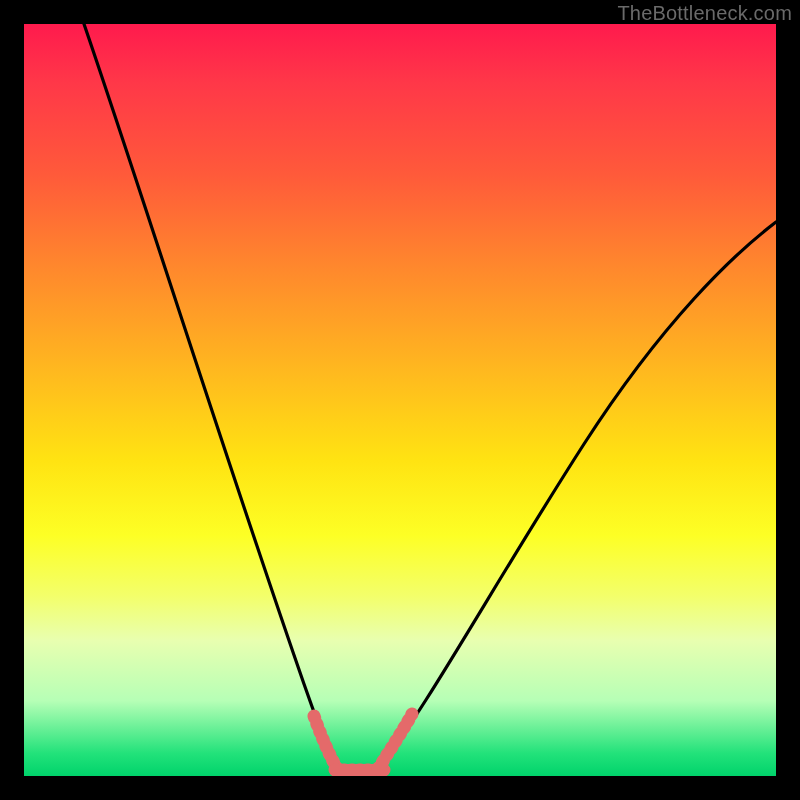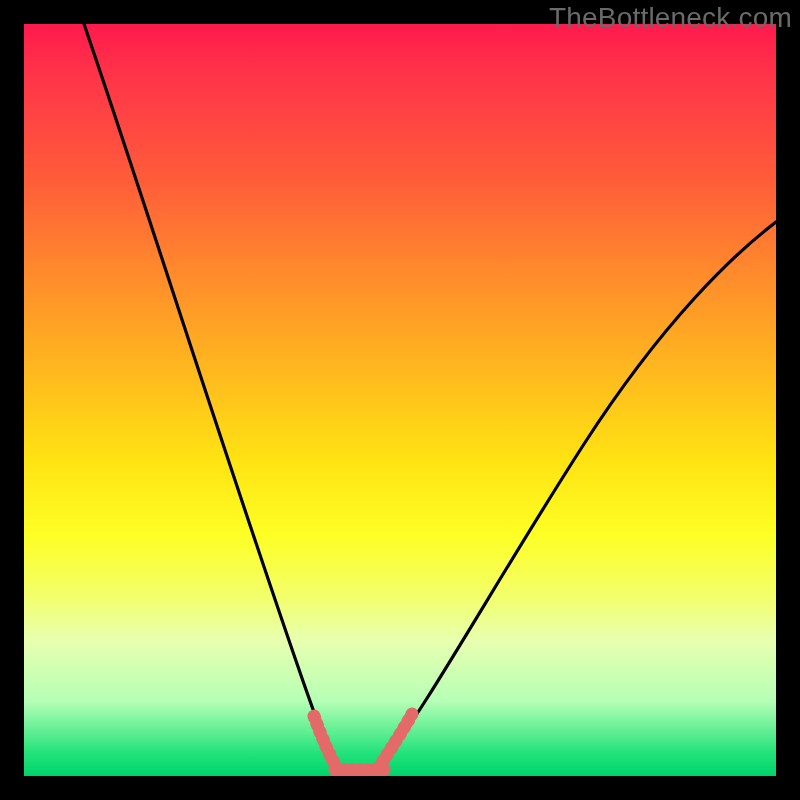--- a/index.html
+++ b/index.html
@@ -42,21 +42,21 @@
       #b6ffb6 90%,
       #22e27a 97%,
       #00d36b 100%
     );
   }
   .watermark {
     position: absolute;
     top: 2px;
     right: 8px;
     color: #6a6a6a;
-    font-size: 28px;
+    font-size: 20px;
     font-weight: 500;
     letter-spacing: 0.2px;
     z-index: 10;
   }
   svg.curves {
     position: absolute;
     left: 0; top: 0;
     width: 752px; height: 752px;
   }
 </style>

